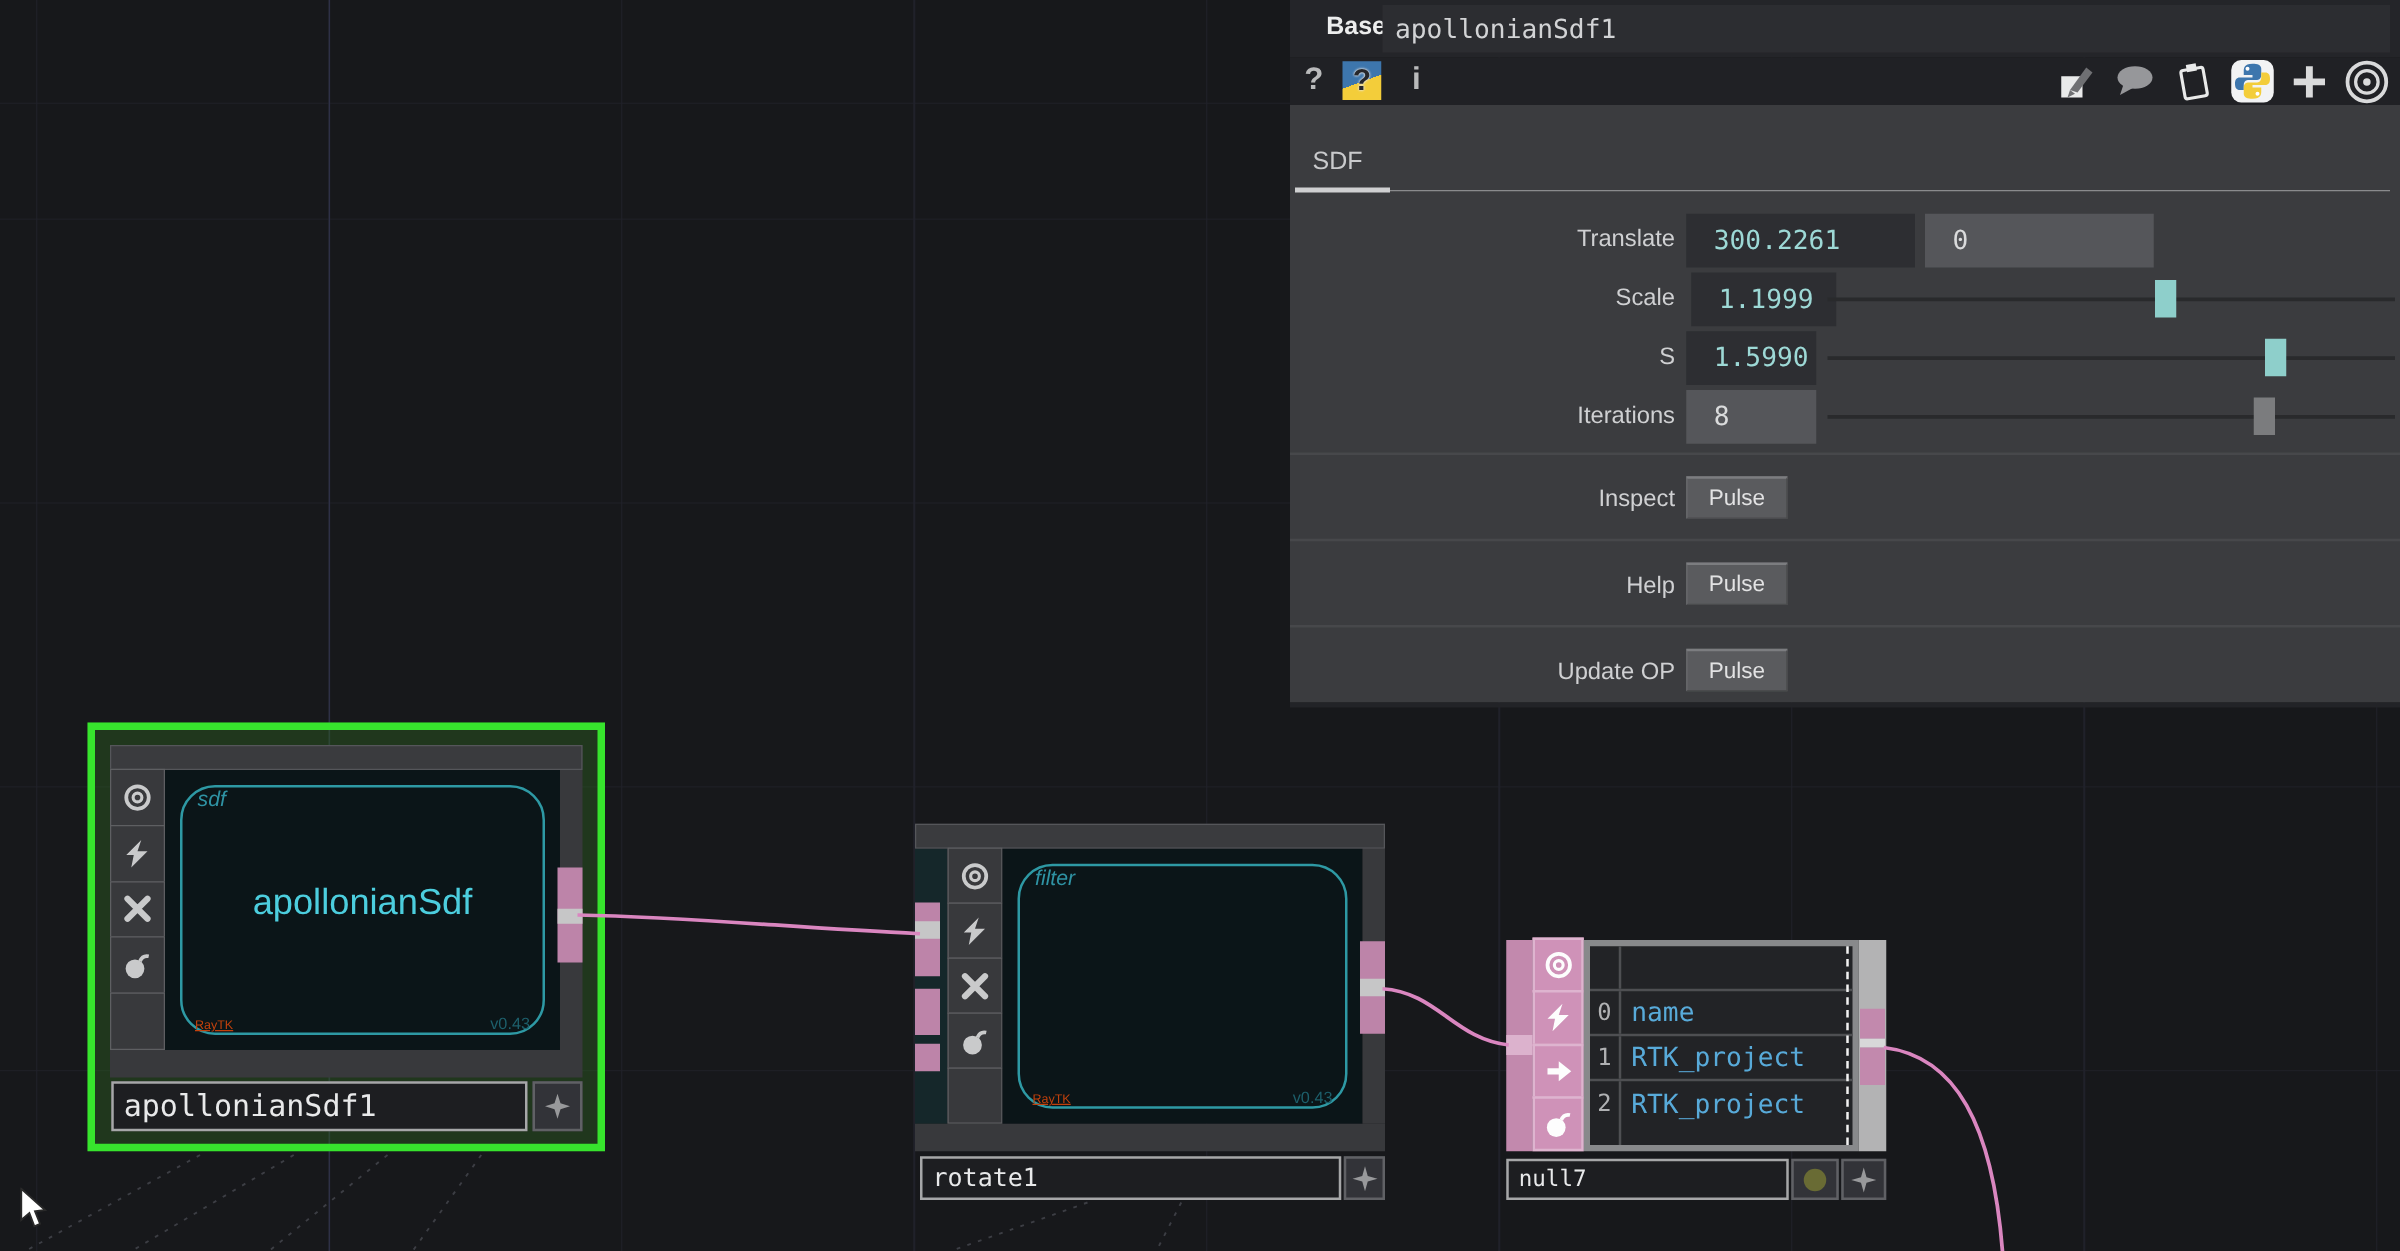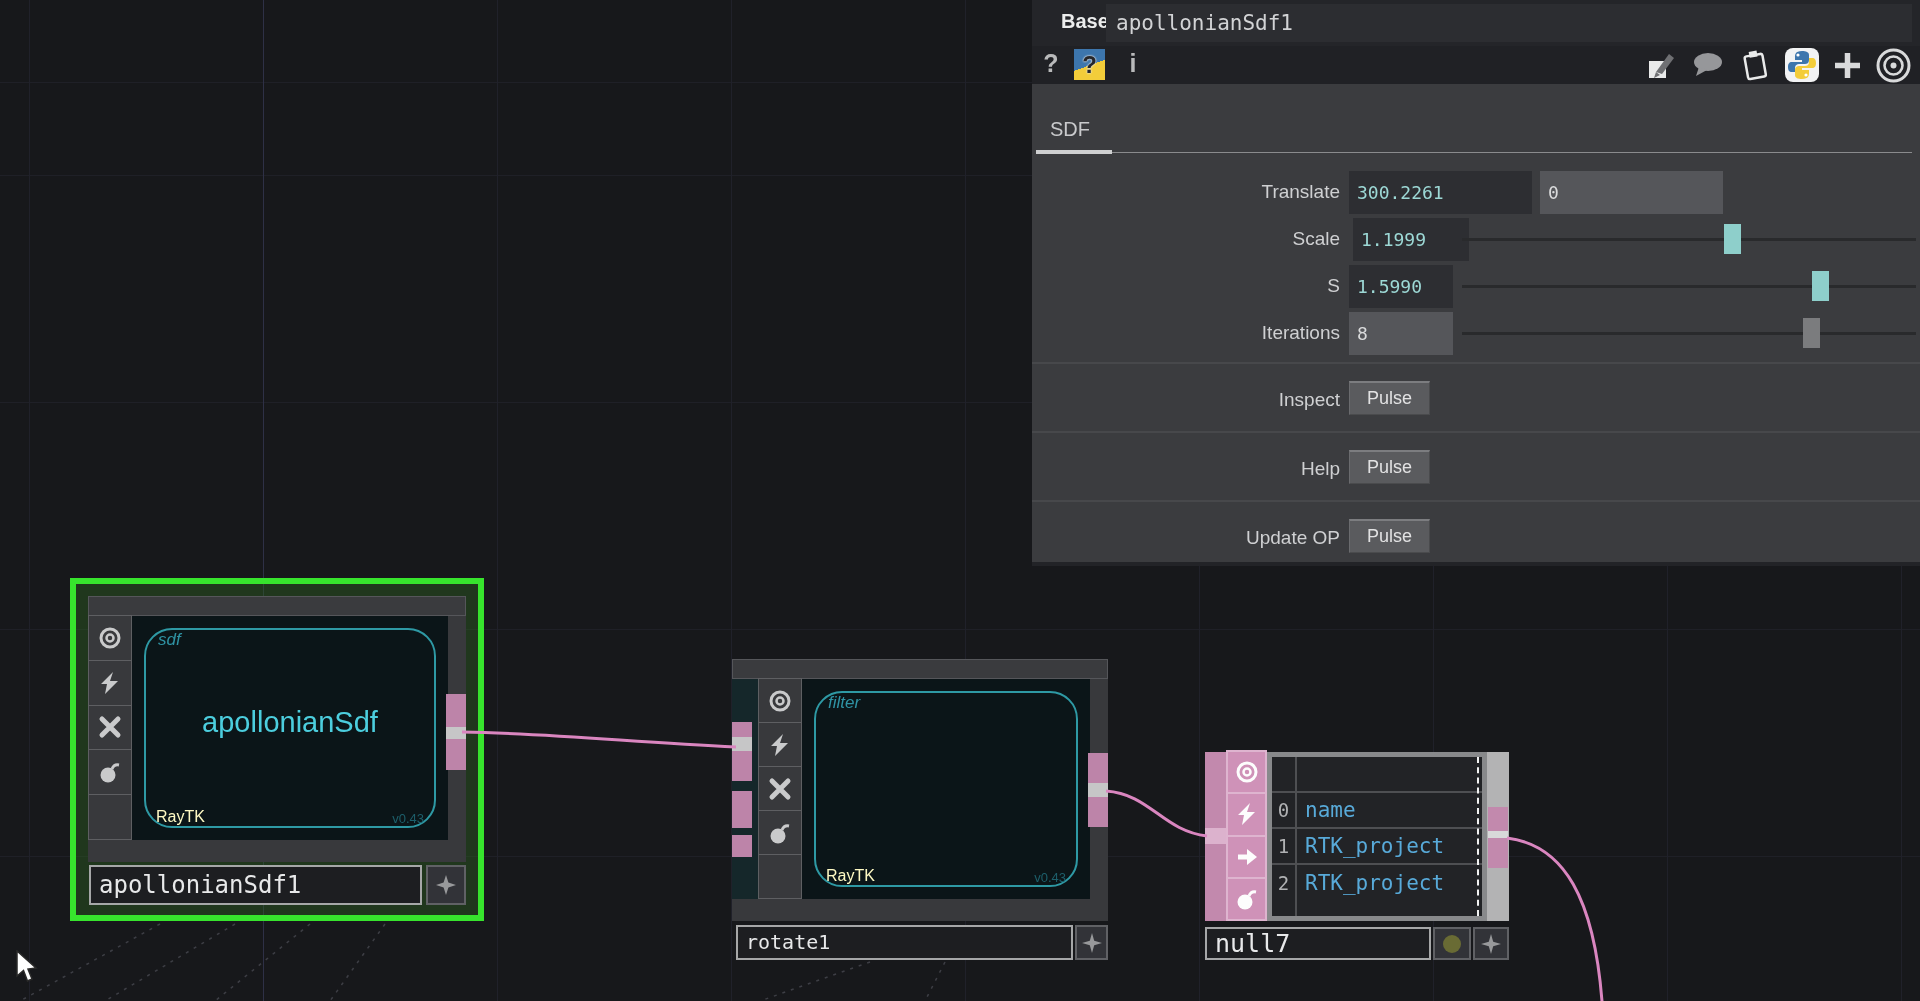--- a/index.html
+++ b/index.html
@@ -32,22 +32,22 @@
            color:#26272b;font-weight:bold;font-size:24px;text-align:center;line-height:31px;
            text-shadow:0 0 2px #e8e8e8,0 0 2px #e8e8e8;}
   .tr-icons{position:absolute;right:8px;top:2px;height:34px;display:flex;gap:12px;align-items:center;}
   .p-body{position:absolute;left:0;top:84px;width:888px;height:478px;background:#3b3c3f;}
   .p-bottom{position:absolute;left:0;top:562px;width:888px;height:4px;background:#222327;}
   .tab{position:absolute;left:18px;top:34px;font-size:20px;color:#c9cacc;}
   .tab-hl{position:absolute;left:4px;top:66px;width:76px;height:4px;background:#cfd0d1;}
   .tab-line{position:absolute;left:80px;top:68px;width:800px;height:1px;background:#8a8b8d;}
   .prm-label{position:absolute;left:0;width:308px;text-align:right;font-size:19px;color:#cfd0d2;}
   .fld{position:absolute;height:43px;background:#2d2e32;color:#9dd9d6;
-       font-family:"DejaVu Sans Mono",monospace;font-size:18px;line-height:43px;
-       padding-left:8px;box-sizing:border-box;}
+       font-family:"DejaVu Sans Mono",monospace;font-size:21px;line-height:43px;
+       padding-left:22px;box-sizing:border-box;}
   .fld.hov{background:#55565a;color:#dadbdc;}
   .track{position:absolute;height:3px;background:#292a2c;}
   .handle{position:absolute;top:-14px;width:17px;height:30px;background:#8ecfcb;}
   .handle.gray{background:#7b7c7e;}
   .sep{position:absolute;left:0;width:888px;height:2px;background:#47484b;}
   .pulse{position:absolute;left:317px;width:81px;height:34px;background:#5a5b5e;
          border:1px solid #4a4b4d;border-top:2px solid #7c7d80;border-left:1px solid #6a6b6e;
          color:#e2e2e3;font-size:18px;text-align:center;line-height:31px;box-sizing:border-box;}
 
   
@@ -55,21 +55,21 @@
            background:rgba(45,100,33,.42);box-sizing:border-box;}
   .chrome{background:#38393c;}
   .hdr-bar{background:#3a3b3e;border:1px solid #55565a;box-sizing:border-box;}
   .icon-col{display:flex;flex-direction:column;}
   .icol-cell{flex:1;background:#38393c;border:1px solid #5e5f62;margin-top:-1px;
              display:flex;align-items:center;justify-content:center;box-sizing:border-box;}
   .viewer{background:#0b1518;}
   .v-frame{position:absolute;inset:12px;border:2px solid #2e99a4;border-radius:28px;}
   .v-cat{position:absolute;left:26px;top:14px;font-size:17px;font-style:italic;color:#2f93a4;}
   .v-title{position:absolute;left:0;right:0;text-align:center;color:#4ccede;font-size:29px;}
-  .v-brand{position:absolute;left:24px;bottom:14px;font-size:16px;color:#fef9c3;}
+  .v-brand{position:absolute;left:24px;bottom:14px;font-size:10px;color:#c2410c;text-decoration:underline;}
   .v-ver{position:absolute;right:24px;bottom:14px;font-size:13px;color:#1d5f6b;}
   .conn{position:absolute;width:20px;background:#bd84a9;}
   .conn .band{position:absolute;left:0;width:100%;background:#c6c6c7;}
   .name-fld{position:absolute;background:#1d1e21;border:2px solid #a6a7a8;box-sizing:border-box;
             color:#e8e9ea;font-family:"DejaVu Sans Mono",monospace;padding-left:8px;}
   .spark-btn{position:absolute;background:#323338;border:2px solid #606165;box-sizing:border-box;
              display:flex;align-items:center;justify-content:center;}
 
   
   .n7-inbar{left:1205px;top:752px;width:21px;height:169px;background:#c289ad;}
@@ -252,21 +252,21 @@
         <div class="n7-num" style="line-height:36px;">2</div>
         <div class="n7-val" style="line-height:36px;">RTK_project</div>
       </div>
     </div>
   </div>
   <div class="abs n7-dash"></div>
   <div class="abs n7-rstrip"></div>
   <div class="conn" style="left:1488px;top:807px;height:24px;background:#c289ad;"></div>
   <div class="abs" style="left:1488px;top:831px;width:20px;height:7px;background:#d8d8d9;"></div>
   <div class="conn" style="left:1488px;top:838px;height:30px;background:#c289ad;"></div>
-  <div class="name-fld" style="left:1205px;top:927px;width:226px;height:33px;font-size:25px;line-height:29px;">null7</div>
+  <div class="name-fld" style="left:1205px;top:927px;width:226px;height:33px;font-size:18px;line-height:29px;">null7</div>
   <div class="spark-btn" style="left:1433px;top:927px;width:38px;height:33px;">
     <svg width="20" height="20">
         <circle cx="10" cy="10" r="9" fill="#696b34"></circle>
       </svg>
   </div>
   <div class="spark-btn" style="left:1473px;top:927px;width:36px;height:33px;">
     <svg width="22" height="22">
         <path d="M11 1 L13.2 8.8 L21 11 L13.2 13.2 L11 21 L8.8 13.2 L1 11 L8.8 8.8 Z" fill="#98999b"></path>
       </svg>
   </div>

